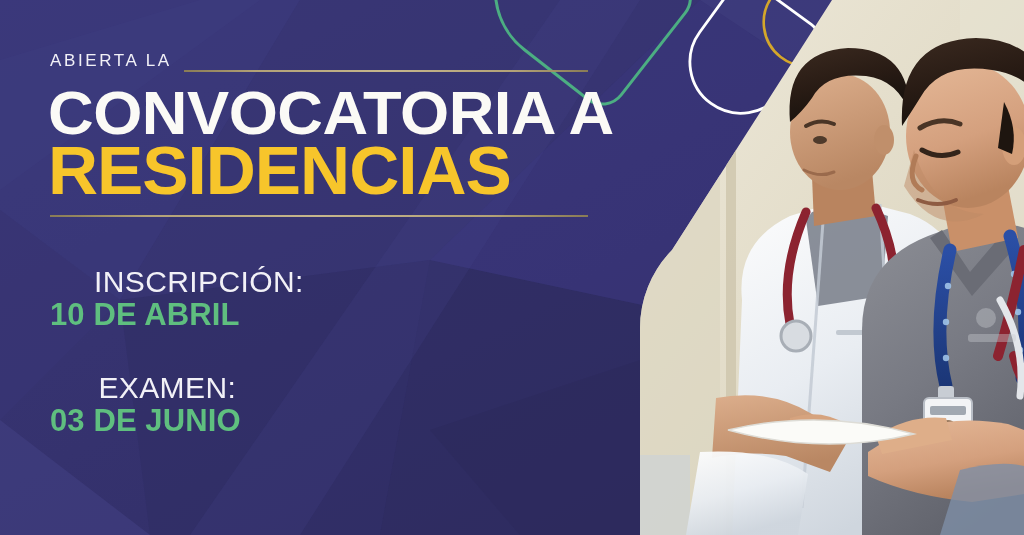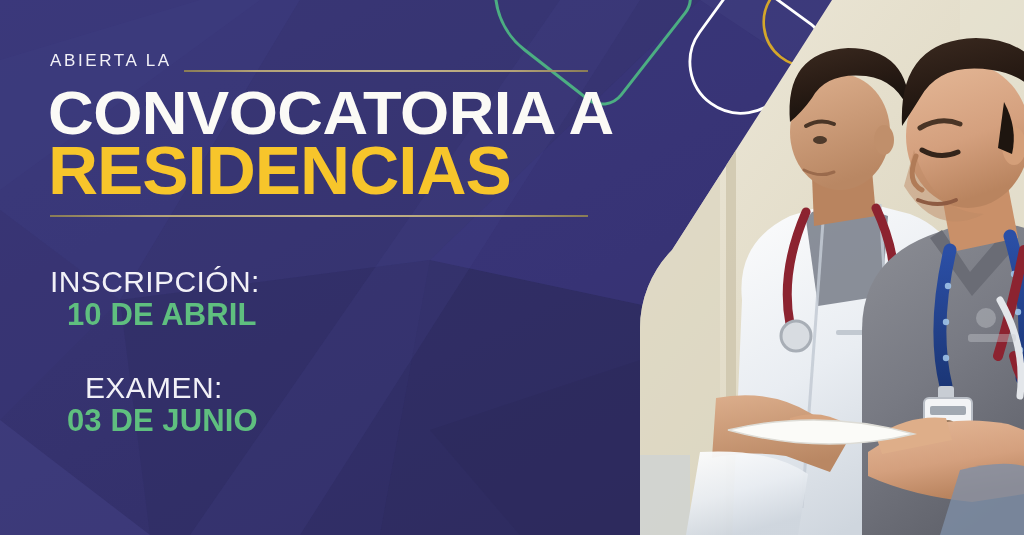--- a/index.html
+++ b/index.html
@@ -110,29 +110,29 @@
 
   .info-block { position: absolute; left: 2px; }
 
   .info-label {
     font-size: 30px;
     font-weight: 400;
     letter-spacing: 0.4px;
     color: #F2F1F7;
     line-height: 1.06;
     white-space: nowrap;
+    margin-left: 44px;
   }
   .info-value {
     font-size: 31px;
     font-weight: 700;
     letter-spacing: 0.1px;
     color: #5FBF7F;
     line-height: 1.08;
     white-space: nowrap;
-    margin-left: 17px;
   }
 
   .blk-inscripcion { top: 266px; }
   .blk-examen      { top: 372px; text-align: center; }
 </style>
 </head>
 <body>
 
 <div id="banner">
 

